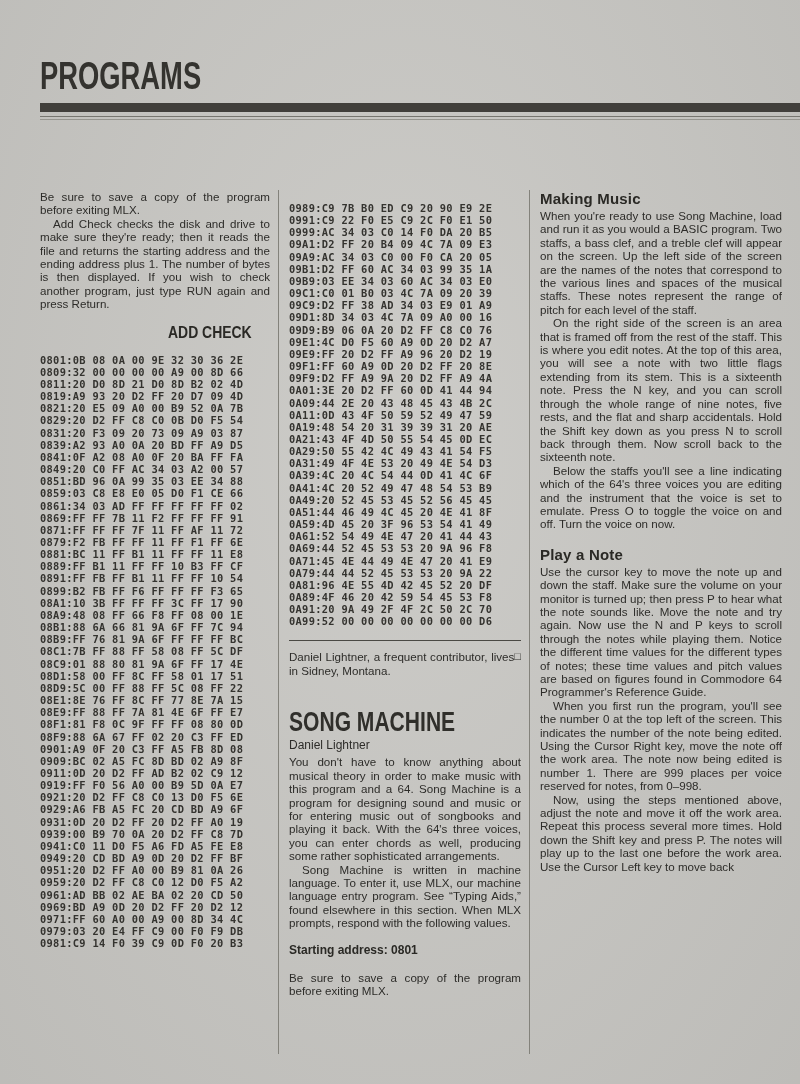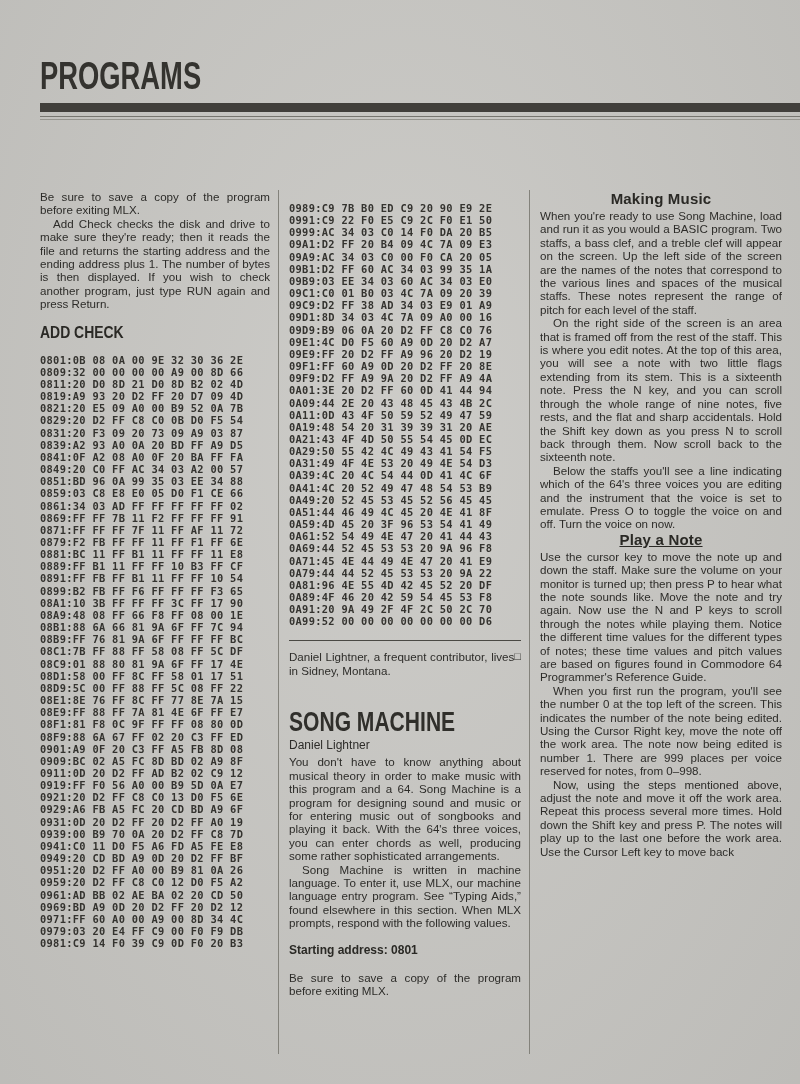--- a/index.html
+++ b/index.html
@@ -47,25 +47,26 @@
     margin: 0; font-size: 11.6px; line-height: 13.4px;
     text-align: justify; color: #2d2c29;
   }
   .body-text .para + .para { text-indent: 13px; }
 
   
   .subhead {
     margin: 13px 0 9px 0; font-size: 17px; line-height: 18px; font-weight: bold;
     color: #2a2925;
     display: block;
+    text-align: right;
   }
   .subhead .squeeze { display: inline-block; transform: scaleX(0.82); transform-origin: left center; }
   .minihead {
     margin: 0 0 2px 0; font-size: 15px; line-height: 17px; font-weight: bold;
-    color: #2a2925; letter-spacing: 0.2px; text-align: center;
+    color: #2a2925; letter-spacing: 0.2px;
   }
   .article-title {
     margin: 32px 0 2px 0; font-size: 27px; line-height: 27px; font-weight: bold; color: #302f2b;
   }
   .article-title .squeeze { display: inline-block; transform: scaleX(0.78); transform-origin: left center; }
   .byline { font-size: 12px; line-height: 14px; margin: 2px 0 3px 0; color: #2d2c29; }
 
   
   .listing { margin-top: 12px; }
   .col-mid .listing { }
@@ -225,21 +226,21 @@
 
     <div class="vrule"></div>
 
     <section class="col col-right">
       <h2 class="minihead">Making Music</h2>
       <div class="body-text">
           <p class="para">When you're ready to use Song Machine, load and run it as you would a BASIC program. Two staffs, a bass clef, and a treble clef will appear on the screen. Up the left side of the screen are the names of the notes that correspond to the various lines and spaces of the musical staffs. These notes represent the range of pitch for each level of the staff.</p>
           <p class="para">On the right side of the screen is an area that is framed off from the rest of the staff. This is where you edit notes. At the top of this area, you will see a note with two little flags extending from its stem. This is a sixteenth note. Press the N key, and you can scroll through the whole range of nine notes, five rests, and the flat and sharp accidentals. Hold the Shift key down as you press N to scroll back through them. Now scroll back to the sixteenth note.</p>
           <p class="para">Below the staffs you'll see a line indicating which of the 64's three voices you are editing and the instrument that the voice is set to emulate. Press O to toggle the voice on and off. Turn the voice on now.</p>
         </div>
-      <h2 class="minihead" style="margin-top:0;text-decoration:underline;">Play a Note</h2>
+      <h2 class="minihead" style="margin-top:15px;">Play a Note</h2>
       <div class="body-text">
           <p class="para">Use the cursor key to move the note up and down the staff. Make sure the volume on your monitor is turned up; then press P to hear what the note sounds like. Move the note and try again. Now use the N and P keys to scroll through the notes while playing them. Notice the different time values for the different types of notes; these time values and pitch values are based on figures found in Commodore 64 Programmer's Reference Guide.</p>
           <p class="para">When you first run the program, you'll see the number 0 at the top left of the screen. This indicates the number of the note being edited. Using the Cursor Right key, move the note off the work area. The note now being edited is number 1. There are 999 places per voice reserved for notes, from 0–998.</p>
           <p class="para">Now, using the steps mentioned above, adjust the note and move it off the work area. Repeat this process several more times. Hold down the Shift key and press P. The notes will play up to the last one before the work area. Use the Cursor Left key to move back</p>
         </div>
     </section>
 
   </div>
 
   <div class="ftr">

